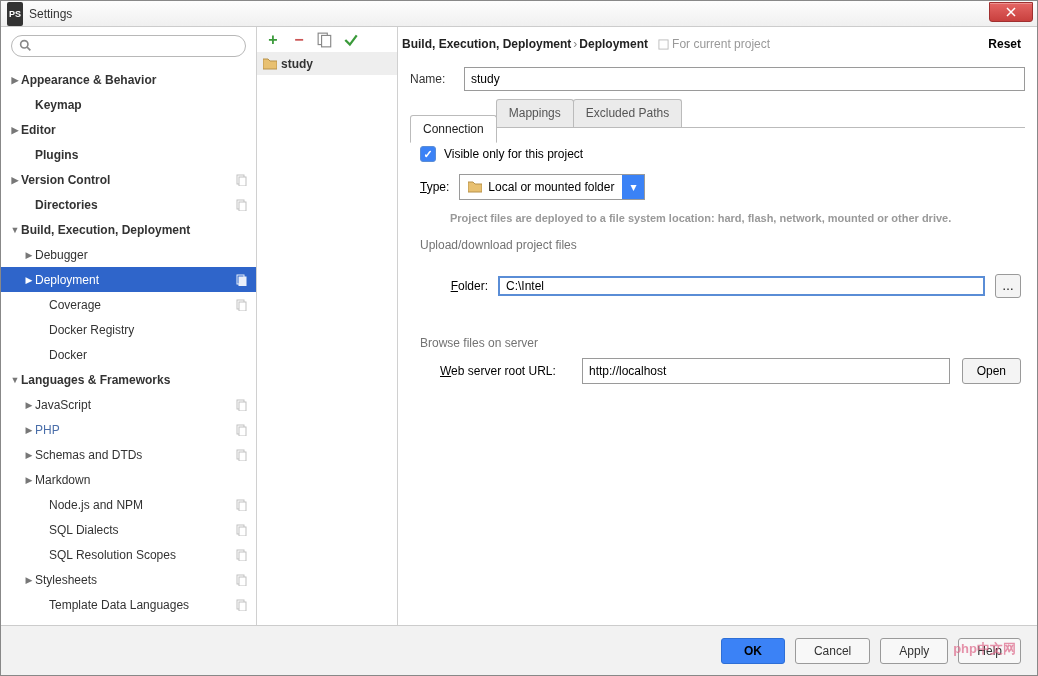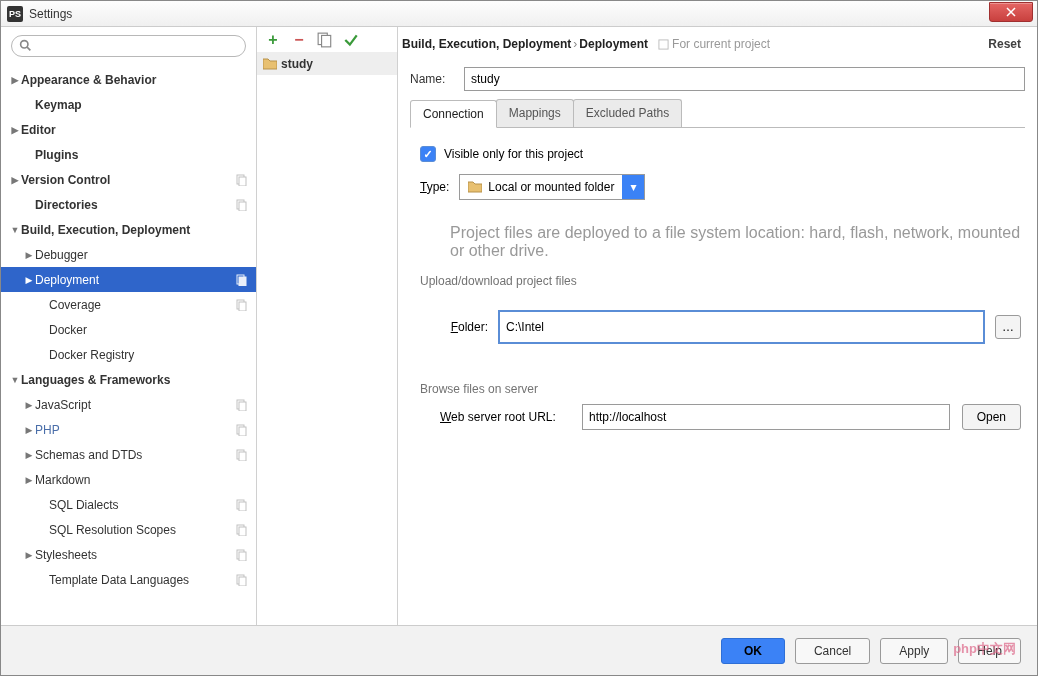--- a/index.html
+++ b/index.html
@@ -1,20 +1,20 @@
 <!DOCTYPE html>
 <html><head>
 <meta charset="utf-8">
 <style>
 * { box-sizing: border-box; margin: 0; padding: 0; font-family: "Segoe UI", Tahoma, sans-serif; font-size: 12px; }
 body { background: #fff; width: 1038px; height: 676px; display: flex; flex-direction: column; border: 1px solid #888; overflow: hidden; }
 
 
 .titlebar { height: 26px; background: linear-gradient(#fdfdfd,#f0f0f0); border-bottom: 1px solid #ccc; display: flex; align-items: center; padding-left: 6px; }
-.titlebar .app-icon { width:16px; height:16px; background:#333; color:#fff; font-size:9px; font-weight:bold; display:flex; align-items:center; justify-content:center; border-radius:2px; margin-right:6px;}
+.titlebar .app-icon { width:16px; height:24px; background:#333; color:#fff; font-size:9px; font-weight:bold; display:flex; align-items:center; justify-content:center; border-radius:2px; margin-right:6px;}
 .titlebar .title { color:#333; font-size:12px; flex:1;}
 .close-btn { width:44px; height:20px; margin-right:4px; margin-top:-4px; background: linear-gradient(#e56664,#c8403e); border:1px solid #a03030; border-radius:0 0 3px 3px; display:flex; align-items:center; justify-content:center; color:#fff; font-size:10px; font-weight:bold; box-shadow: inset 0 1px rgba(255,255,255,0.3);}
 .close-btn svg{width:10px;height:10px;}
 
 
 .main { flex:1; display:flex; overflow:hidden; }
 .sidebar { width:256px; border-right:1px solid #d0d0d0; display:flex; flex-direction:column; overflow:hidden;}
 .search-wrap { padding:8px 10px; }
 .search { width:100%; height:22px; border:1px solid #b8b8b8; border-radius:11px; padding:0 10px 0 26px; outline:none; background:#fff; }
 .search-wrap { position:relative; }
@@ -42,42 +42,42 @@
 .mid-item svg{width:14px;height:12px;}
 
 
 .content { flex:1; display:flex; flex-direction:column; overflow:hidden;}
 .chead { padding:10px 16px 6px 4px; display:flex; align-items:center; gap:4px;}
 .chead .bc{color:#555;}
 .chead .bc b{color:#222;}
 .chead .sep{color:#888; margin:0 2px;}
 .chead .forproj{color:#999;font-size:11px; display:flex; align-items:center; gap:3px; margin-left:6px;}
 .chead .forproj svg{width:11px;height:11px;}
-.chead .reset{margin-left:auto; color:#404040; font-weight:bold; cursor:pointer;}
+.chead .reset{margin-left:auto; color:#000000; font-weight:bold; cursor:pointer;}
 
 .form-area{padding:4px 12px 0 12px;}
 .row{display:flex; align-items:center; margin:6px 0;}
 .lblcol{width:54px; color:#333; text-align:left;}
 .row input.txt{flex:1; height:24px; border:1px solid #9a9a9a; padding:0 6px; outline:none;}
 .tabs{display:flex; border-bottom:1px solid #bbb; margin-top:8px;}
 .tab{padding:6px 12px; border:1px solid #bbb; border-bottom:none; background:#ebebeb; color:#555; margin-right:-1px; border-radius:3px 3px 0 0; cursor:default;}
-.tab.active{background:#fff; color:#222; border-bottom:1px solid #fff; position:relative; top:1px;}
+.tab.active{background:#fff; color:#222; border-bottom:1px solid #fff; position:relative; top:16px;}
 
 .tab-body{padding:12px 4px 0 4px;}
 .chk-row{display:flex;align-items:center;gap:8px;margin:6px 0 12px 6px;}
 .chk{width:16px;height:16px;border:1px solid #5a8dd6;background:#3b82f6;border-radius:3px;display:flex;align-items:center;justify-content:center;color:#fff;font-size:11px;font-weight:bold;}
 .type-row{display:flex;align-items:center;gap:10px;margin-left:6px;}
 .combo{display:flex;align-items:center;border:1px solid #9a9a9a;height:26px;background:#fff;}
 .combo .cbody{padding:0 8px;display:flex;align-items:center;gap:6px;}
 .combo .carrow{width:22px;height:24px;background:#3b82f6;display:flex;align-items:center;justify-content:center;color:#fff;}
-.hint{color:#999;font-size:16px;margin:24px 0 14px 36px;}
+.hint{color:#999;font-size:11px;margin:12px 0 14px 36px;font-weight:bold;}
 .section-lbl{color:#737373;margin:6px 0 8px 6px;}
 .folder-row{display:flex;align-items:center;gap:10px;margin-left:26px;margin-top:22px;}
 .folder-row .flbl{width:48px;text-align:right;}
-.folder-row input{flex:1;height:34px;border:2px solid #5a8dd6;padding:0 6px;outline:none;}
+.folder-row input{flex:1;height:20px;border:2px solid #5a8dd6;padding:0 6px;outline:none;}
 .dots-btn{width:26px;height:24px;border:1px solid #9a9a9a;background:#f4f4f4;display:flex;align-items:center;justify-content:center;border-radius:3px;}
 .section2{margin-top:38px;}
 .url-row{display:flex;align-items:center;gap:12px;margin:8px 0 17px 26px;}
 .url-row .ulbl{width:130px;}
 .url-row input{flex:1;height:26px;border:1px solid #9a9a9a;padding:0 6px;}
 .open-btn{height:26px;padding:0 14px;border:1px solid #9a9a9a;background:#f4f4f4;border-radius:3px;}
 
 
 .footer{border-top:1px solid #ccc;background:#f2f2f2;height:50px;display:flex;align-items:center;justify-content:flex-end;gap:10px;padding:0 16px;}
 .btn{height:26px;padding:0 18px;border:1px solid #9a9a9a;background:#f8f8f8;border-radius:3px;color:#333;}
@@ -169,26 +169,26 @@
           <span class="arrow"></span>
           <span class="lbl">Coverage</span>
           <svg class="copy-icon" viewBox="0 0 12 12">
             <rect x="1" y="1" width="7" height="9" fill="none" stroke="#666"></rect>
             <rect x="3" y="3" width="7" height="9" fill="#fff" stroke="#666"></rect>
           </svg>
         </div>
         <div class="tree-row">
           <span class="ind2"></span>
           <span class="arrow"></span>
+          <span class="lbl">Docker Registry</span>
+        </div>
+        <div class="tree-row">
+          <span class="ind2"></span>
+          <span class="arrow"></span>
           <span class="lbl">Docker</span>
-        </div>
-        <div class="tree-row">
-          <span class="ind2"></span>
-          <span class="arrow"></span>
-          <span class="lbl">Docker Registry</span>
         </div>
         <div class="tree-row bold">
           <span class="arrow">▼</span>
           <span class="lbl">Languages &amp; Frameworks</span>
         </div>
         <div class="tree-row">
           <span class="ind1"></span>
           <span class="arrow">▶</span>
           <span class="lbl">JavaScript</span>
           <svg class="copy-icon" viewBox="0 0 12 12">
@@ -211,20 +211,29 @@
           <span class="lbl">Schemas and DTDs</span>
           <svg class="copy-icon" viewBox="0 0 12 12">
             <rect x="1" y="1" width="7" height="9" fill="none" stroke="#666"></rect>
             <rect x="3" y="3" width="7" height="9" fill="#fff" stroke="#666"></rect>
           </svg>
         </div>
         <div class="tree-row">
           <span class="ind1"></span>
           <span class="arrow">▶</span>
           <span class="lbl">Markdown</span>
+        </div>
+        <div class="tree-row">
+          <span class="ind2"></span>
+          <span class="arrow"></span>
+          <span class="lbl">Node.js and NPM</span>
+          <svg class="copy-icon" viewBox="0 0 12 12">
+            <rect x="1" y="1" width="7" height="9" fill="none" stroke="#666"></rect>
+            <rect x="3" y="3" width="7" height="9" fill="#fff" stroke="#666"></rect>
+          </svg>
         </div>
         <div class="tree-row">
           <span class="ind2"></span>
           <span class="arrow"></span>
           <span class="lbl">SQL Dialects</span>
           <svg class="copy-icon" viewBox="0 0 12 12">
             <rect x="1" y="1" width="7" height="9" fill="none" stroke="#666"></rect>
             <rect x="3" y="3" width="7" height="9" fill="#fff" stroke="#666"></rect>
           </svg>
         </div>

